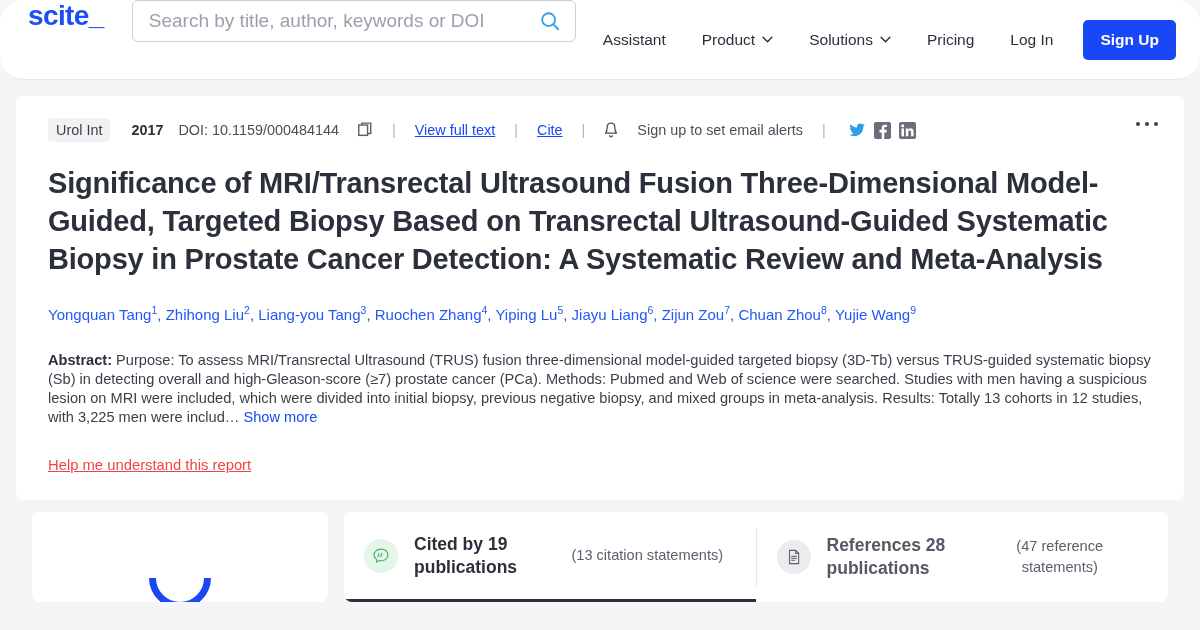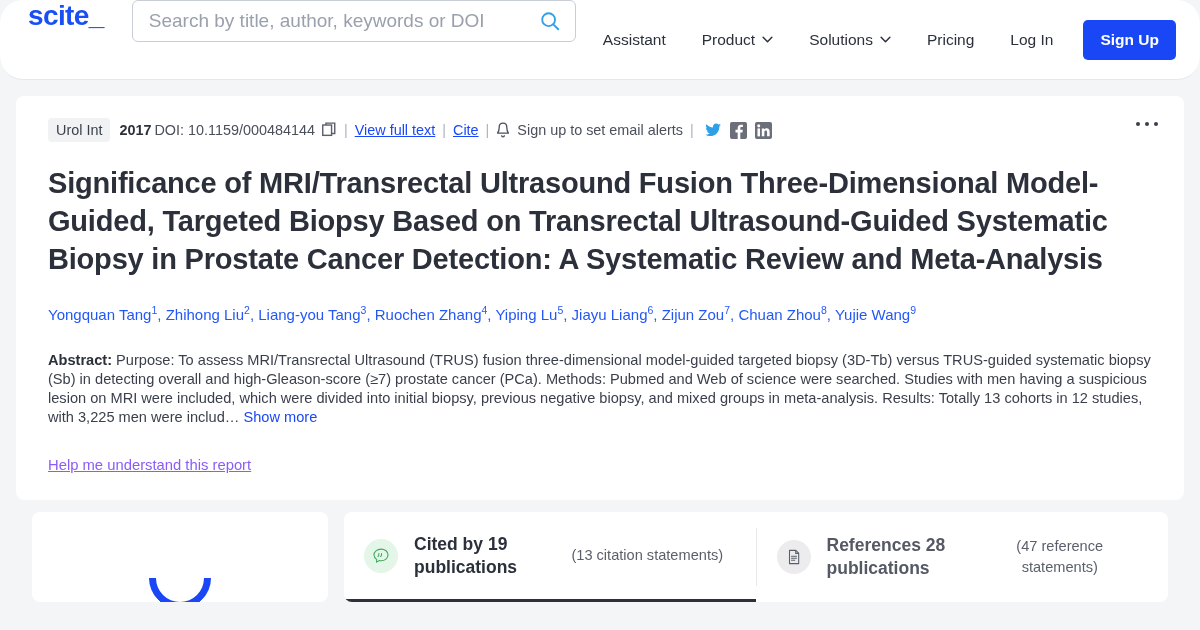--- a/index.html
+++ b/index.html
@@ -58,21 +58,21 @@
   
   .page { padding: 16px; }
   .card {
     background: #fff; border-radius: 8px;
     padding: 22px 28px 26px 32px;
     position: relative;
   }
   .meta-row {
     display: flex; align-items: center;
     font-size: 14.4px; color: #4a4f5c;
-    gap: 0; flex-wrap: nowrap;
+    gap: 12px; flex-wrap: nowrap;
   }
   .journal-badge {
     background: #f1f2f4; color: #3a3f4b;
     padding: 4px 8px; border-radius: 4px;
     font-size: 14.4px; margin-right: 9px;
   }
   .year { font-weight: bold; color: #2b303b; margin-right: 3px; }
   .doi { color: #4a4f5c; margin-right: 7px; }
   .copy-icon { width: 15px; height: 16px; cursor: pointer; }
   .sep { color: #aeb4bf; margin: 0 7px; }
@@ -106,21 +106,21 @@
 
   .abstract {
     margin-top: 24px; font-size: 14.6px; line-height: 19px;
     color: #3a3f4b;
   }
   .abstract b { color: #2b303b; }
   .show-more { color: #1a47f5; cursor: pointer; }
 
   .help-link {
     display: inline-block; margin-top: 30px;
-    font-size: 14.8px; color: #8b5cf6;
+    font-size: 14.8px; color: #ef4444;
     text-decoration: underline; cursor: pointer;
   }
 
   
   .bottom-row {
     display: flex; gap: 16px; padding: 0 16px; margin-top: 12px;
   }
   .spinner-card {
     width: 296px; height: 90px; background: #fff;
     border-radius: 8px; display: flex;

